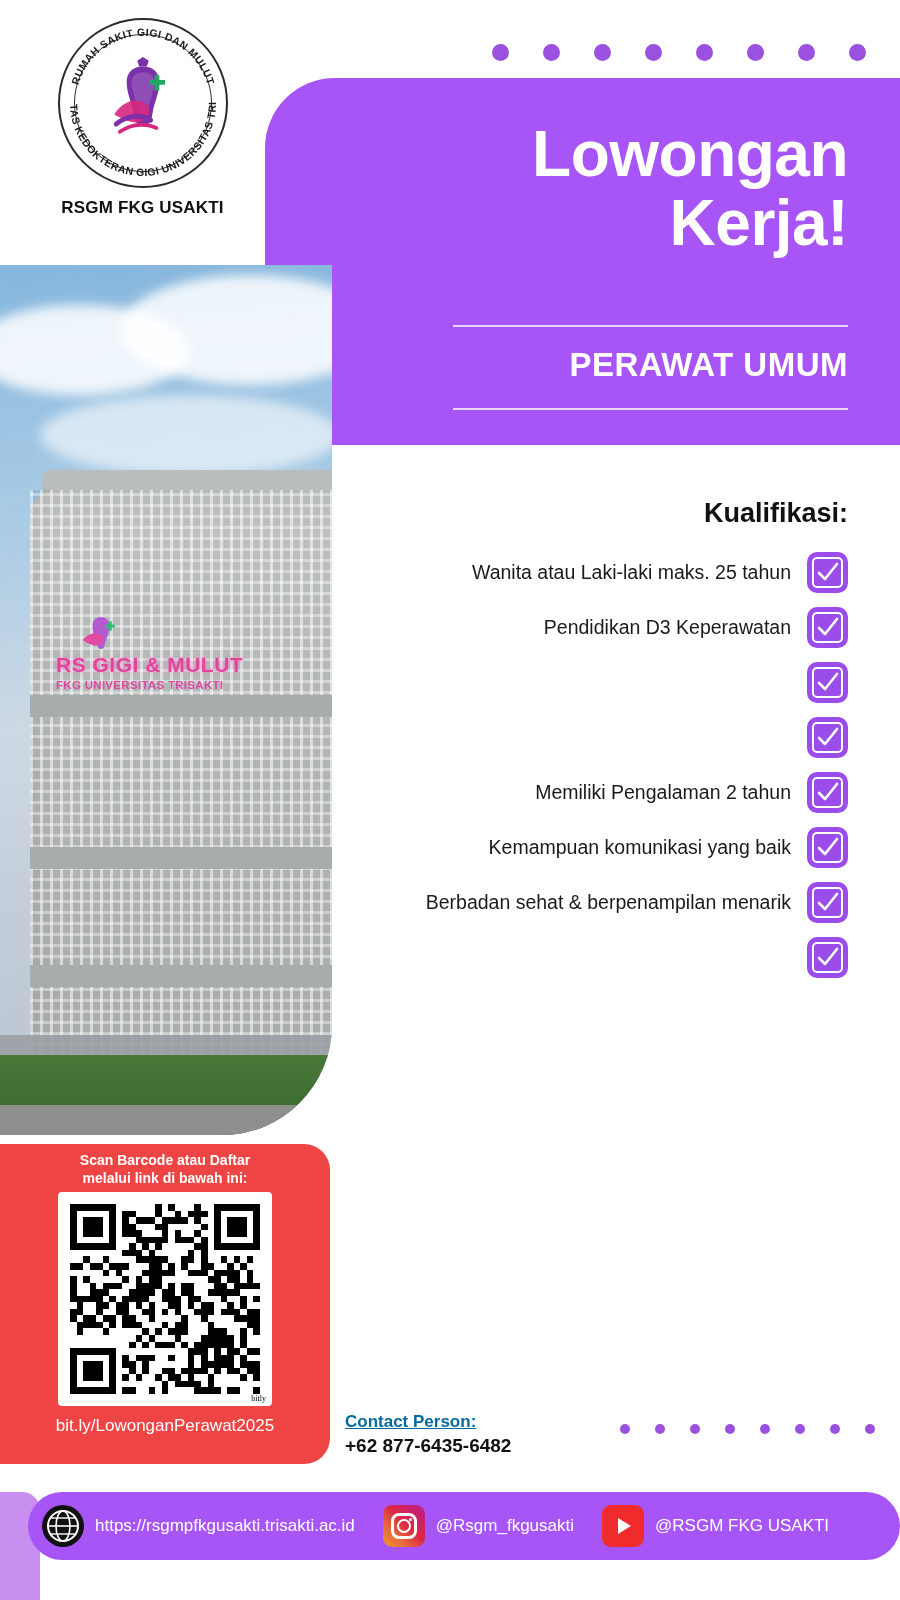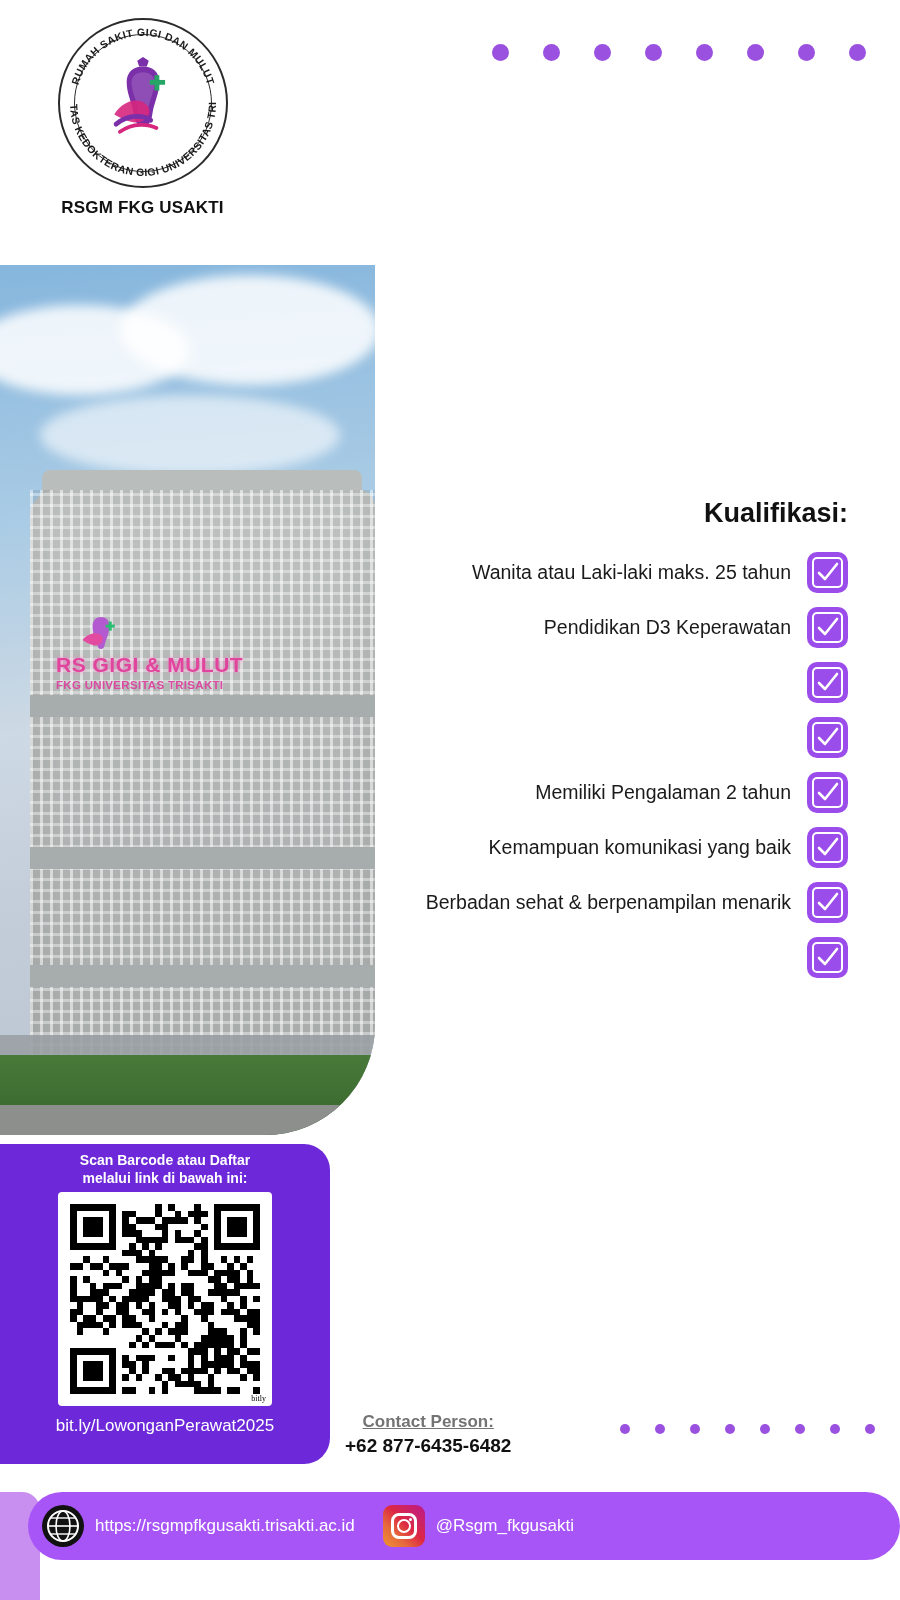--- a/index.html
+++ b/index.html
@@ -121,21 +121,21 @@
     color: #ffffff;
     font-size: 33px;
     font-weight: bold;
     letter-spacing: 0.5px;
   }
 
   
   .photo {
     position: absolute;
     left: 0; top: 265px;
-    width: 375px; height: 870px;
+    width: 332px; height: 870px;
     overflow: hidden;
     border-bottom-right-radius: 110px;
   }
   .photo .sky {
     position: absolute; inset: 0;
     background: linear-gradient(175deg, #86b6dd 0%, #a9cbe5 28%, #cdd9e4 52%, #c4cedb 70%, #b9c4cf 100%);
   }
   .cloud {
     position: absolute;
     background: rgba(255,255,255,0.85);
@@ -253,21 +253,21 @@
     background: #9b4deb;
     position: relative;
   }
   .check svg { position: absolute; inset: 0; }
 
   
   .qr-card {
     position: absolute;
     left: 0; top: 1144px;
     width: 330px; height: 320px;
-    background: #6d28d9;
+    background: #ef4444;
     border-top-right-radius: 26px;
     border-bottom-right-radius: 26px;
   }
   .qr-caption {
     position: absolute;
     left: 0; top: 8px;
     width: 330px;
     text-align: center;
     color: #ffffff;
     font-size: 14px;
@@ -325,23 +325,22 @@
   }
 
   
   .contact {
     position: absolute;
     left: 345px; top: 1412px;
   }
   .contact-label {
     font-size: 17px;
     font-weight: bold;
-    color: #737373;
+    color: #0369a1;
     text-decoration: underline;
-    text-align: center;
   }
   .contact-number {
     font-size: 19px;
     font-weight: bold;
     color: #111;
     margin-top: 3px;
   }
 
   
   .footer {
@@ -452,20 +451,29 @@
     <span class="dot"></span>
     <span class="dot"></span>
     <span class="dot"></span>
     <span class="dot"></span>
     <span class="dot"></span>
     <span class="dot"></span>
     <span class="dot"></span>
     <span class="dot"></span>
   </div>
 
+  <div class="purple-panel">
+    <div class="panel-title">
+      <div>Lowongan</div>
+      <div>Kerja!</div>
+    </div>
+    <div class="panel-rule top"></div>
+    <div class="panel-subtitle">PERAWAT UMUM</div>
+    <div class="panel-rule bottom"></div>
+  </div>
 
   <div class="photo">
     <div class="sky"></div>
     <div class="cloud" style="left:-30px; top:40px; width:220px; height:90px;"></div>
     <div class="cloud" style="left:120px; top:10px; width:260px; height:110px;"></div>
     <div class="cloud" style="left:40px; top:130px; width:300px; height:80px; opacity:0.7;"></div>
     <div class="bld bld-top"></div>
     <div class="bld bld-main">
       <div class="grid-tex"></div>
     </div>
@@ -1040,15 +1048,21 @@
         </svg>
       </span>
       <span class="footer-text">https://rsgmpfkgusakti.trisakti.ac.id</span>
     </div>
     <div class="footer-item">
       <span class="ic ic-ig">
           <span class="ring"></span>
         </span>
       <span class="footer-text">@Rsgm_fkgusakti</span>
     </div>
+    <div class="footer-item">
+      <span class="ic ic-yt">
+          <span class="tri"></span>
+        </span>
+      <span class="footer-text">@RSGM FKG USAKTI</span>
+    </div>
   </div>
 
 </div>
 
 </body></html>

